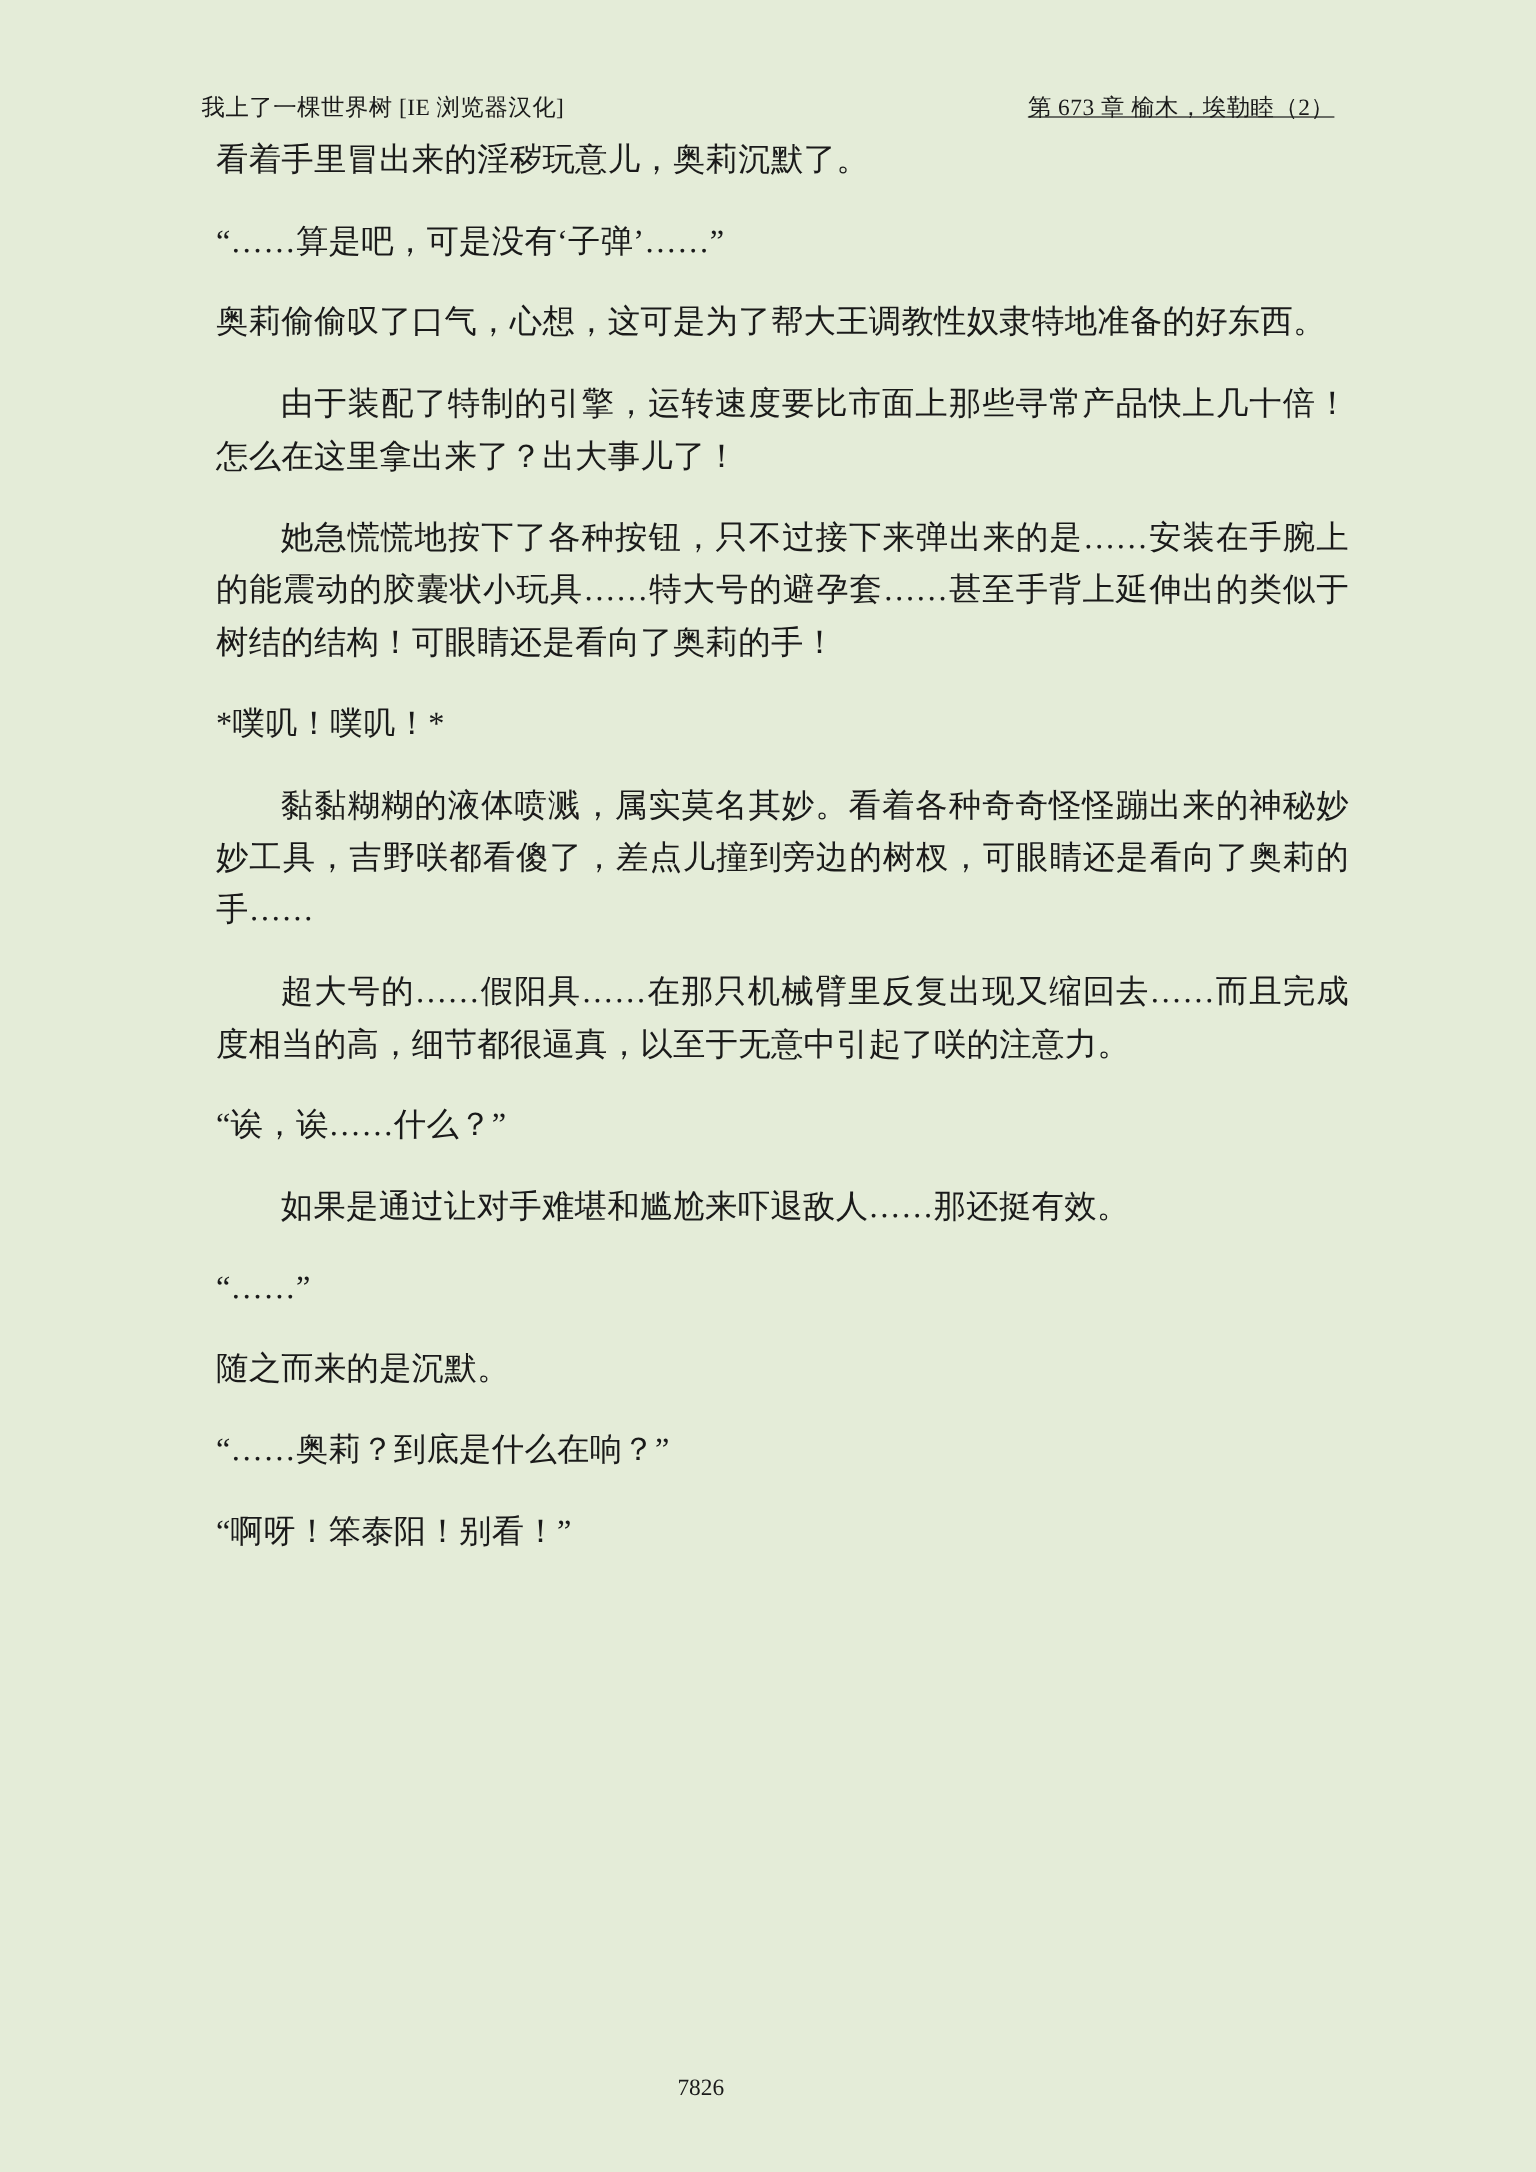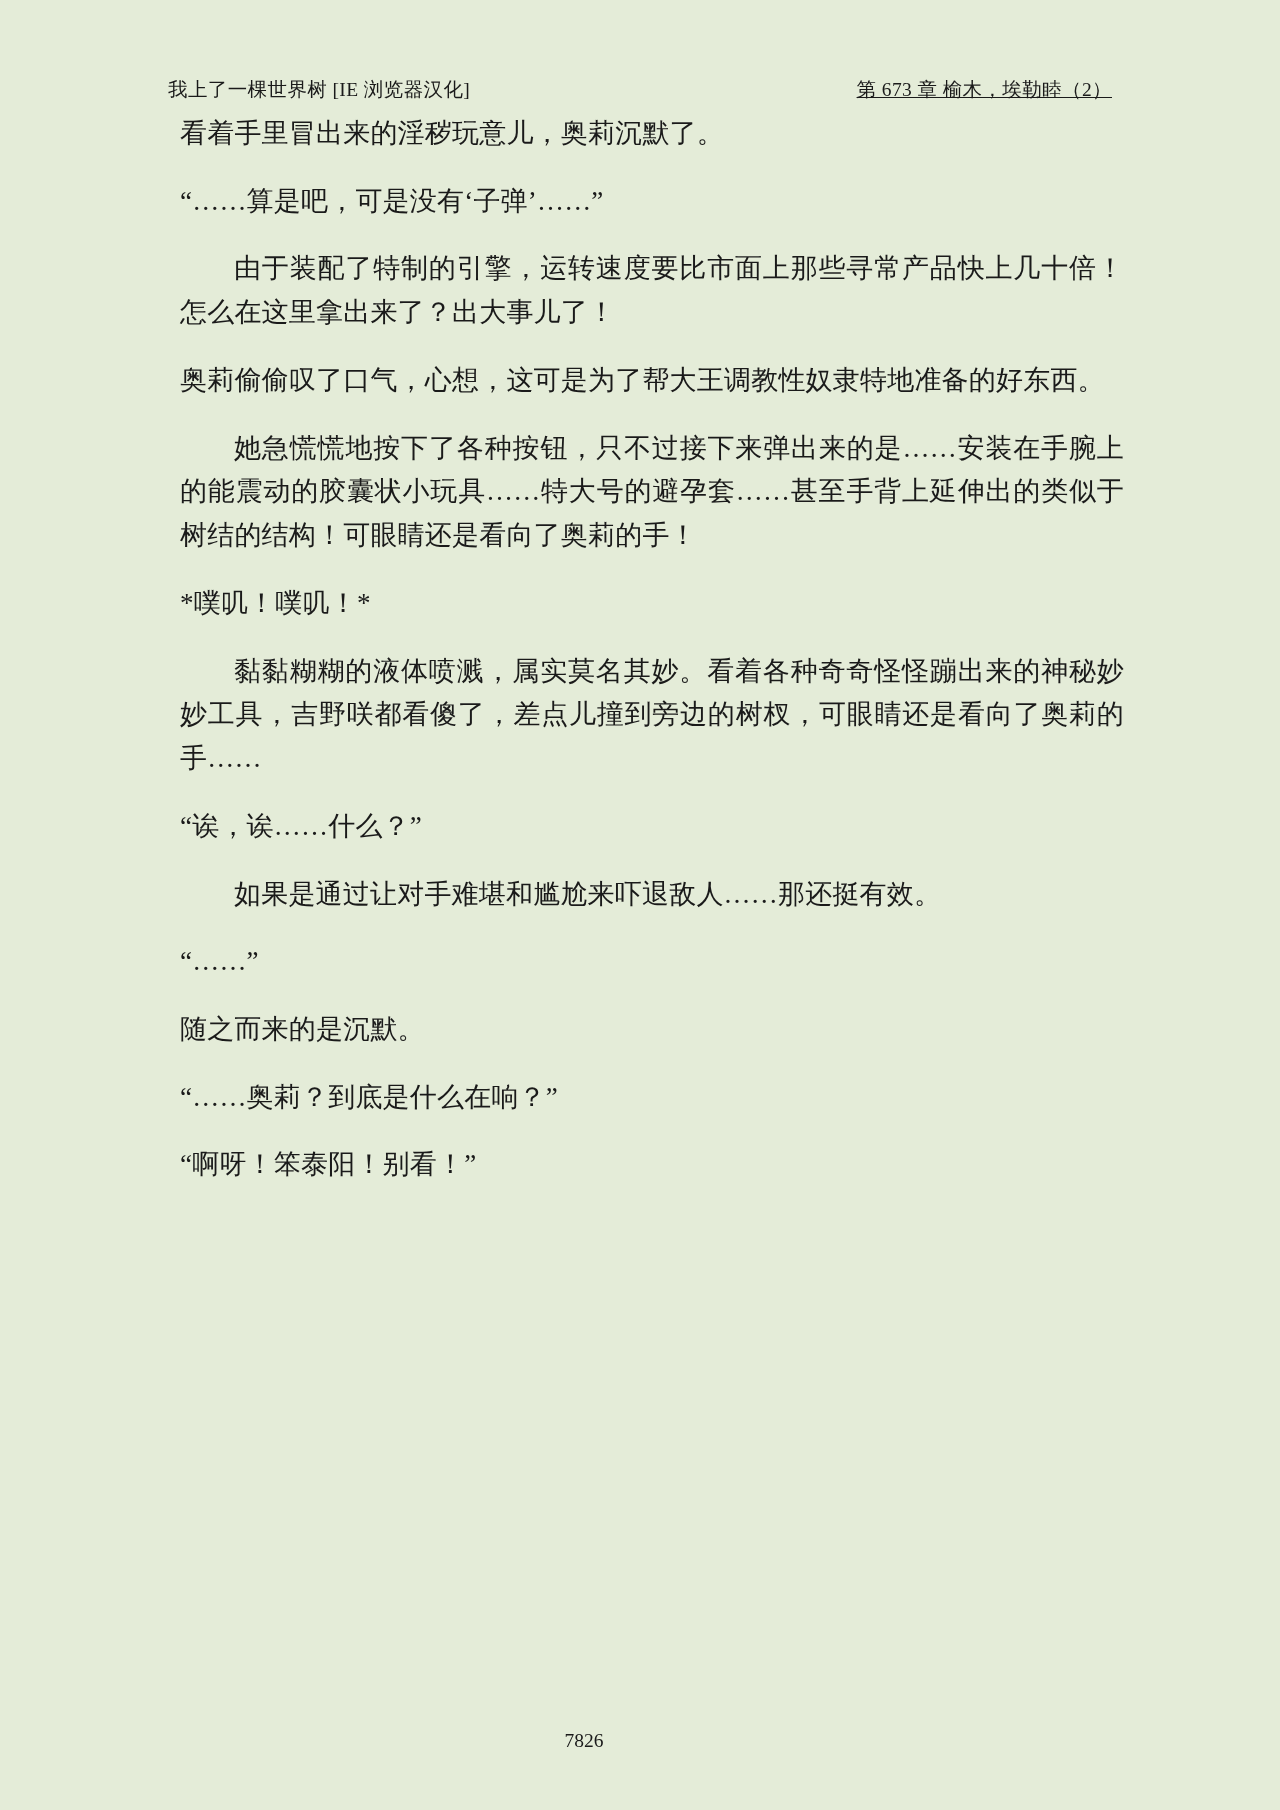--- a/index.html
+++ b/index.html
@@ -72,25 +72,26 @@
 <div class="page">
 
   <div class="header">
     <div class="header-left">我上了一棵世界树 [IE 浏览器汉化]</div>
     <div class="header-right">第 673 章  榆木，埃勒睦（2）</div>
   </div>
 
   <div class="content">
       <p class="para">看着手里冒出来的淫秽玩意儿，奥莉沉默了。</p>
       <p class="para">“……算是吧，可是没有‘子弹’……”</p>
+      <p class="para">奥莉偷偷叹了口气，心想，这可是为了帮大王调教性奴隶特地准备的好东西。</p>
       <p class="para indent">由于装配了特制的引擎，运转速度要比市面上那些寻常产品快上几十倍！怎么在这里拿出来了？出大事儿了！</p>
-      <p class="para">奥莉偷偷叹了口气，心想，这可是为了帮大王调教性奴隶特地准备的好东西。</p>
       <p class="para indent">她急慌慌地按下了各种按钮，只不过接下来弹出来的是……安装在手腕上的能震动的胶囊状小玩具……特大号的避孕套……甚至手背上延伸出的类似于树结的结构！可眼睛还是看向了奥莉的手！</p>
       <p class="para">*噗叽！噗叽！*</p>
       <p class="para indent">黏黏糊糊的液体喷溅，属实莫名其妙。看着各种奇奇怪怪蹦出来的神秘妙妙工具，吉野咲都看傻了，差点儿撞到旁边的树杈，可眼睛还是看向了奥莉的手……</p>
+      <p class="para indent">超大号的……假阳具……在那只机械臂里反复出现又缩回去……而且完成度相当的高，细节都很逼真，以至于无意中引起了咲的注意力。</p>
       <p class="para">“诶，诶……什么？”</p>
       <p class="para indent">如果是通过让对手难堪和尴尬来吓退敌人……那还挺有效。</p>
       <p class="para">“……”</p>
       <p class="para">随之而来的是沉默。</p>
       <p class="para">“……奥莉？到底是什么在响？”</p>
       <p class="para">“啊呀！笨泰阳！别看！”</p>
     </div>
 
   <div class="footer">
     <span>7826</span>

